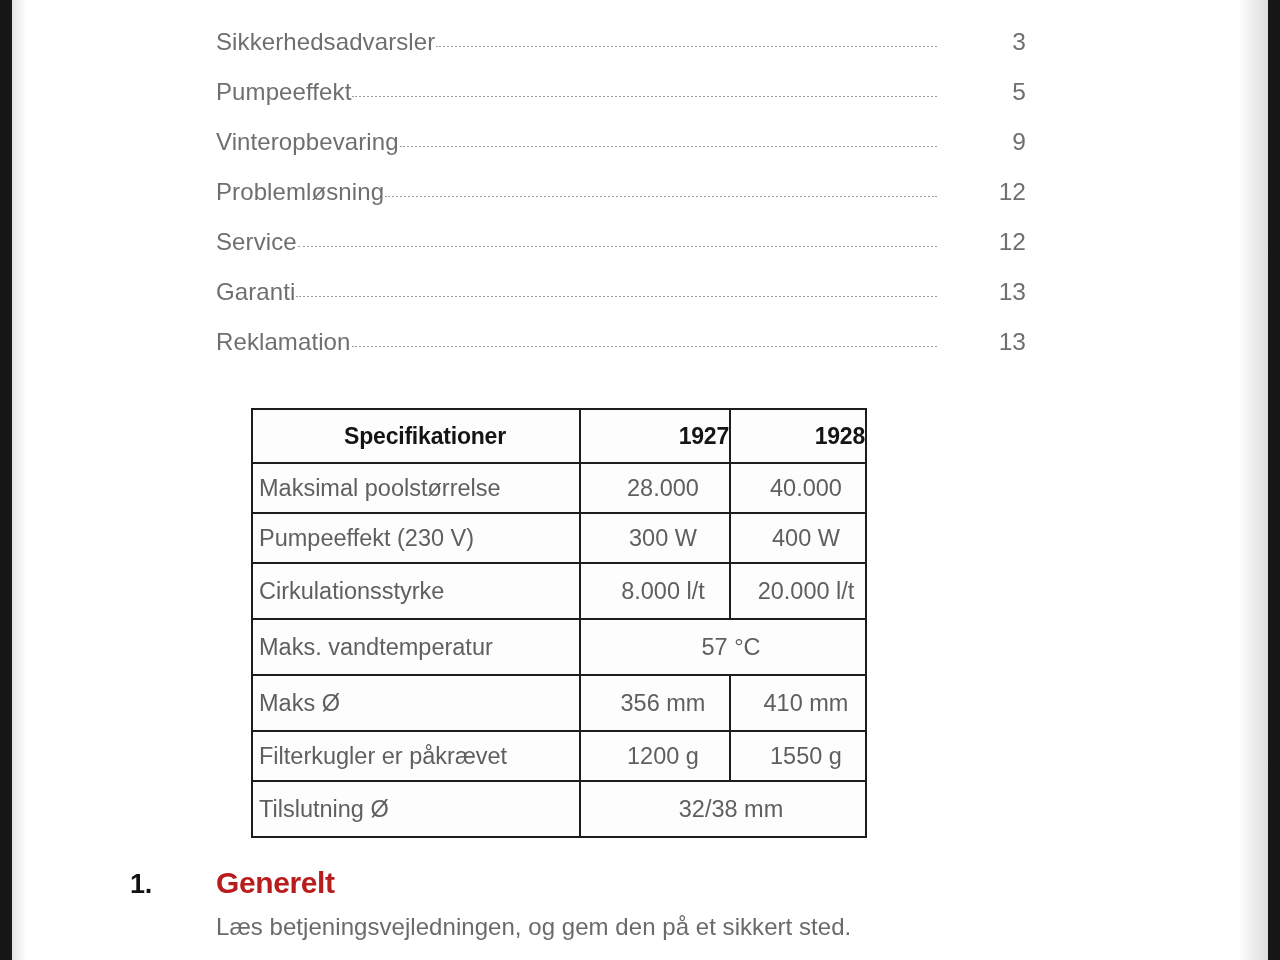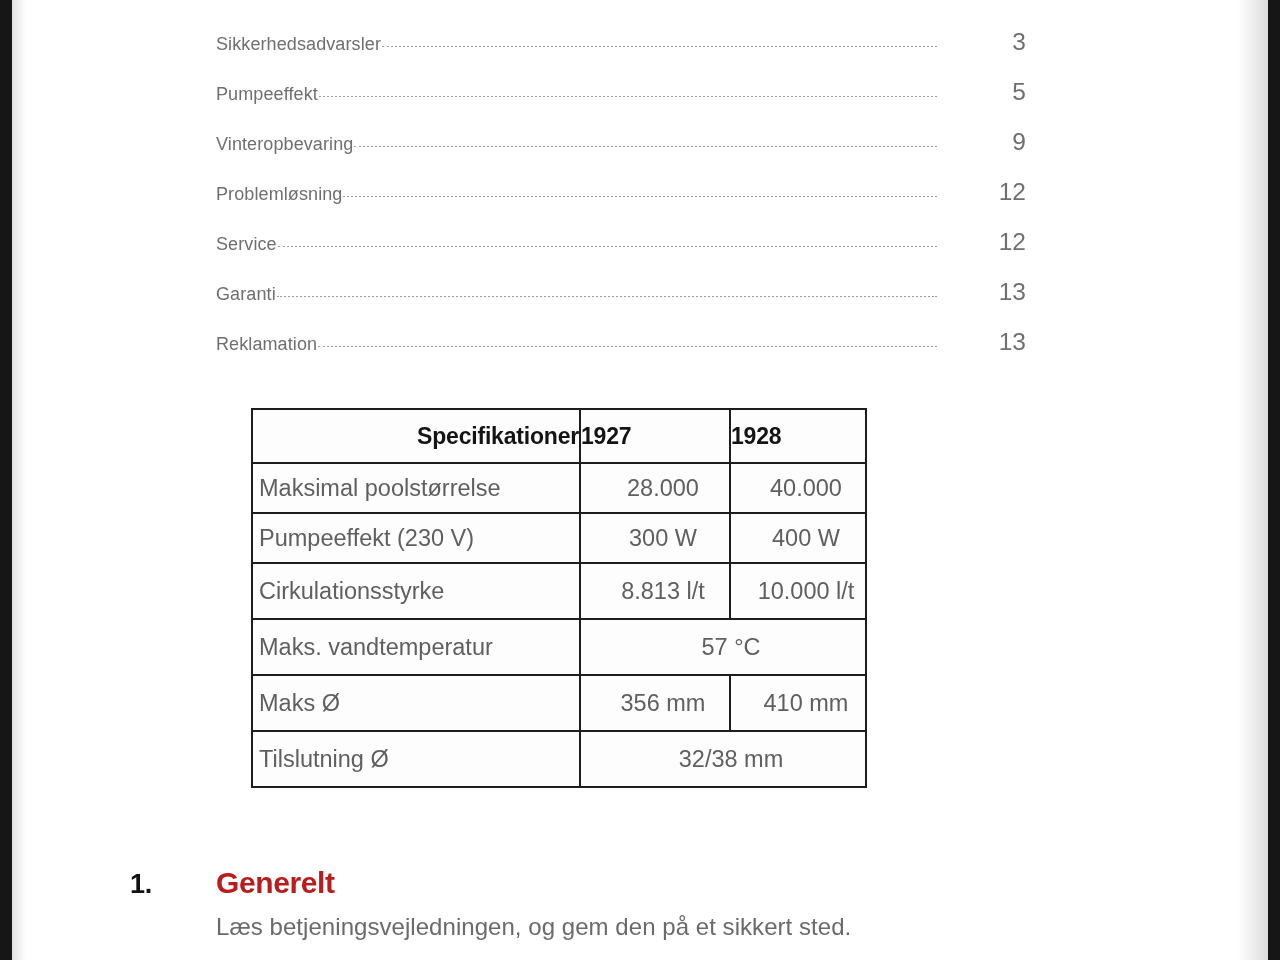--- a/index.html
+++ b/index.html
@@ -60,21 +60,21 @@
   .toc-row {
     display: flex;
     align-items: baseline;
     height: 50px;
   }
   .toc-row.clipped {
     height: 50px;
     opacity: .22;
   }
   .toc-label {
-    font-size: 18px;
+    font-size: 24px;
     color: #6f6f6f;
     letter-spacing: .1px;
     white-space: nowrap;
     flex: 0 0 auto;
   }
   .toc-leader {
     flex: 1 1 auto;
     margin: 0 1px 0 1px;
     position: relative;
     height: 1px;
@@ -121,22 +121,22 @@
   .col-a     { width: 150px; }
   .col-b     { width: 136px; }
 
   table.spec thead th {
     height: 52px;
     font-size: 23px;
     font-weight: bold;
     color: #141414;
     letter-spacing: -.2px;
   }
-  table.spec thead th.h-label { text-align: right; padding-left: 18px; }
-  table.spec thead th.h-val   { text-align: left; padding-left: 0; }
+  table.spec thead th.h-label { text-align: center; padding-left: 18px; }
+  table.spec thead th.h-val   { text-align: right; padding-left: 0; }
 
   table.spec tbody td {
     font-size: 23.5px;
     color: #5f5f5f;
   }
   table.spec tbody td.val {
     text-align: center;
     padding-left: 16px;
   }
   table.spec tbody tr.tall td { height: 54px; }
@@ -257,35 +257,40 @@
           </tr>
 
           <tr>
             <td>Pumpeeffekt (230 V)</td>
             <td class="val">300 W</td>
             <td class="val">400 W</td>
           </tr>
 
           <tr class="tall">
             <td>Cirkulationsstyrke</td>
-            <td class="val">8.813 l/t</td>
-            <td class="val">10.000 l/t</td>
+            <td class="val">8.000 l/t</td>
+            <td class="val">20.000 l/t</td>
           </tr>
 
           <tr class="tall">
             <td>Maks. vandtemperatur</td>
             <td class="val" colspan="2">57 °C</td>
           </tr>
 
           <tr class="tall">
             <td>Maks Ø</td>
             <td class="val">356 mm</td>
             <td class="val">410 mm</td>
           </tr>
 
+          <tr>
+            <td>Filterkugler er påkrævet</td>
+            <td class="val">1200 g</td>
+            <td class="val">1550 g</td>
+          </tr>
 
           <tr class="tall">
             <td>Tilslutning Ø</td>
             <td class="val" colspan="2">32/38 mm</td>
           </tr>
 
         </tbody>
       </table>
     </div>
 

